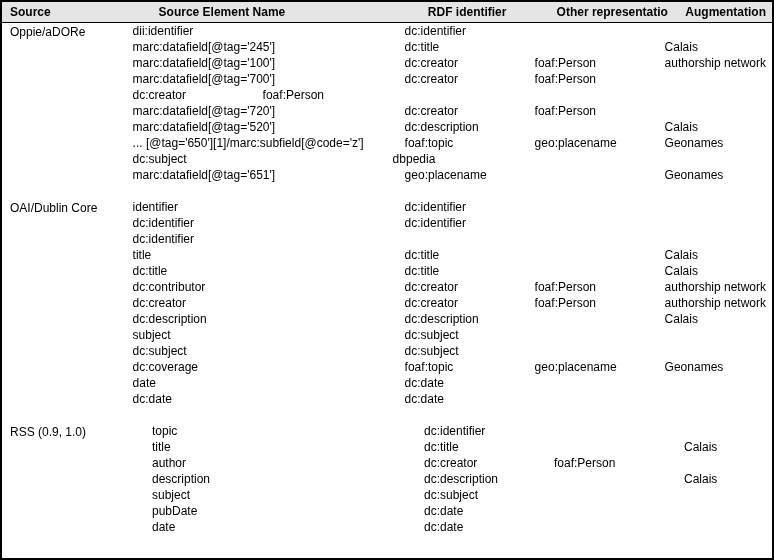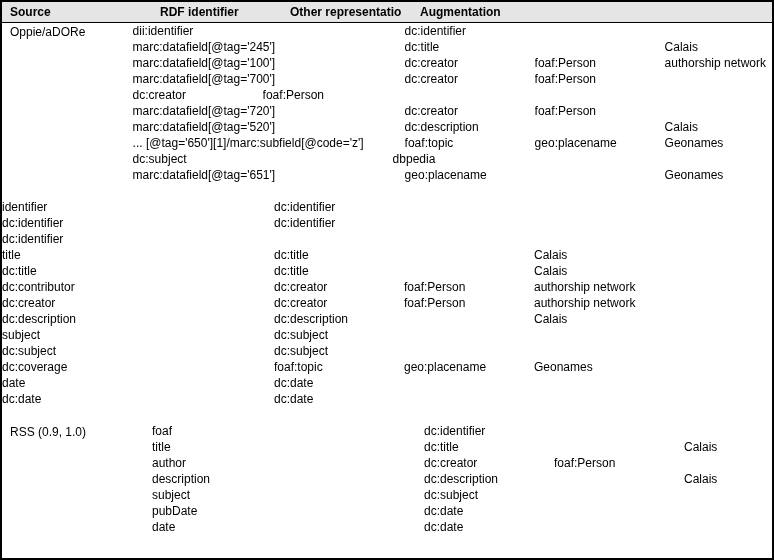--- a/index.html
+++ b/index.html
@@ -31,20 +31,21 @@
   .c-other{width:130px}
   .c-aug{flex:1}
   .gap{height:16px}
 </style>
 </head>
 <body>
 <div class="sheet">
 
   <div class="hdr">
     <div class="c-src">Source</div>
+    <div class="c-sename">Source Element Name</div>
     <div class="c-rdf">RDF identifier</div>
     <div class="c-other">Other representatio</div>
     <div class="c-aug">Augmentation</div>
   </div>
 
   <div class="body" id="tbody">
       <div class="grp">
         <div class="src">Oppie/aDORe</div>
         <div class="rows">
           <div class="row">
@@ -102,20 +103,21 @@
           <div class="row">
             <div class="c-sename">marc:datafield[@tag='651']</div>
             <div class="c-rdf">geo:placename</div>
             <div class="c-other"></div>
             <div class="c-aug">Geonames</div>
           </div>
         </div>
       </div>
       <div class="gap"></div>
       <div class="grp">
+        <div class="src">OAI/Dublin Core</div>
         <div class="rows">
           <div class="row">
             <div class="c-sename">identifier</div>
             <div class="c-rdf">dc:identifier</div>
             <div class="c-other"></div>
             <div class="c-aug"></div>
           </div>
           <div class="row">
             <div class="c-sename">dc:identifier</div>
             <div class="c-rdf">dc:identifier</div>
@@ -187,21 +189,21 @@
             <div class="c-other"></div>
             <div class="c-aug"></div>
           </div>
         </div>
       </div>
       <div class="gap"></div>
       <div class="grp">
         <div class="src">RSS (0.9, 1.0)</div>
         <div class="rows">
           <div class="row">
-            <div class="c-sename">foaf</div>
+            <div class="c-sename">topic</div>
             <div class="c-rdf">dc:identifier</div>
             <div class="c-other"></div>
             <div class="c-aug"></div>
           </div>
           <div class="row">
             <div class="c-sename">title</div>
             <div class="c-rdf">dc:title</div>
             <div class="c-other"></div>
             <div class="c-aug">Calais</div>
           </div>

